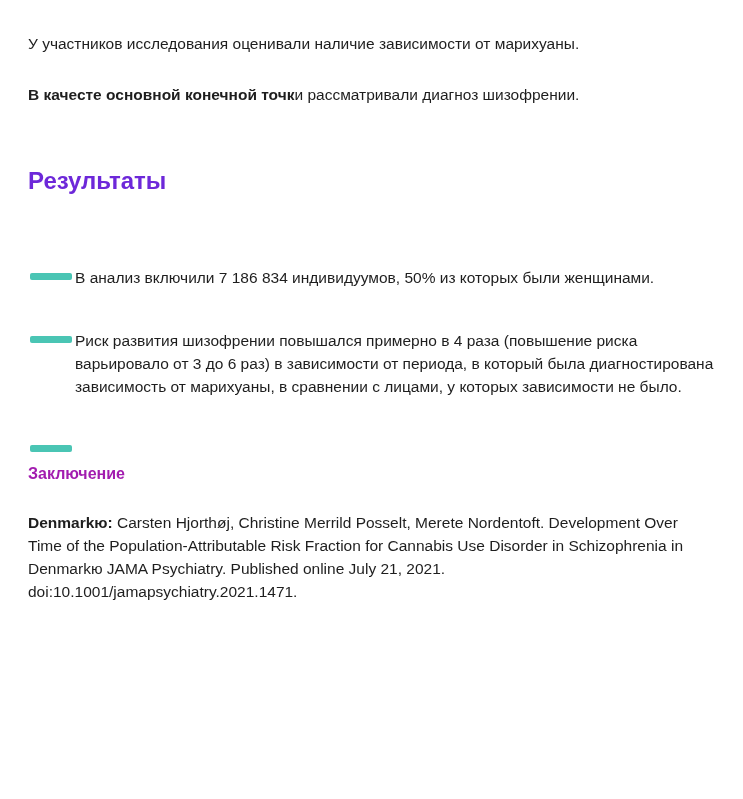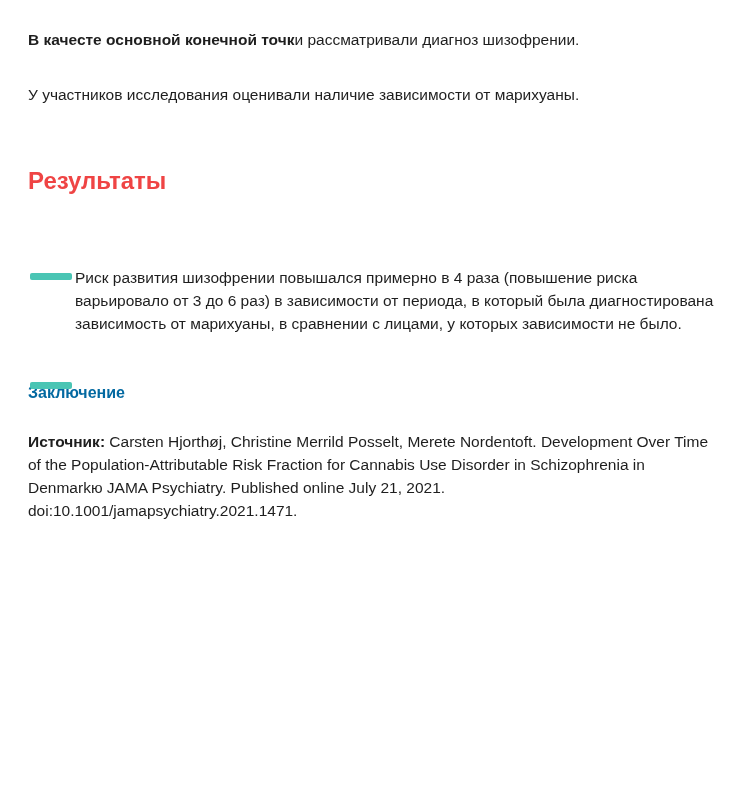--- a/index.html
+++ b/index.html
@@ -29,21 +29,21 @@
   .p1 { margin-top: 25px; }
   .p2 { margin-top: 32px; }
   .p3 { margin-top: 28px; }
   b, .bold { font-weight: bold; }
 
   h2.results-heading {
     font-size: 24px;
     line-height: 30px;
     font-weight: bold;
     margin: 60px 0 0 0;
-    color: #ef4444;
+    color: #6d28d9;
   }
 
   ul.bullet-list {
     list-style: none;
     margin: 70px 0 0 0;
     padding: 0;
   }
   ul.bullet-list li {
     position: relative;
     padding-left: 47px;
@@ -59,50 +59,54 @@
     top: 7px;
     width: 42px;
     height: 7px;
     border-radius: 2px;
   }
 
   h3.conclusion-heading {
     font-size: 16px;
     line-height: 20px;
     font-weight: bold;
-    margin: 48px 0 0 0;
-    color: #0369a1;
+    margin: 66px 0 0 0;
+    color: #a21caf;
   }
   .conclusion-text {
     margin-top: 32px;
   }
   .source-para {
     margin-top: 27px;
   }
 </style>
 </head>
 <body style="color: rgb(30, 30, 30); background: rgb(255, 255, 255);">
 
 <div class="page">
 
 
+  <p class="para p2">У участников исследования оценивали наличие зависимости от марихуаны.</p>
+
   <p class="para p3"><span class="bold">В качесте основной конечной точк</span><span>и рассматривали диагноз шизофрении.</span></p>
-
-  <p class="para p2">У участников исследования оценивали наличие зависимости от марихуаны.</p>
 
   <h2 class="results-heading">Результаты</h2>
 
   <ul class="bullet-list">
+    <li>
+      <span class="dash" style="background: rgb(74, 197, 180);"></span>
+      <span>В анализ включили 7 186 834 индивидуумов, 50% из которых были женщинами.</span>
+    </li>
     <li>
       <span class="dash" style="background: rgb(74, 197, 180);"></span>
       <span>Риск развития шизофрении повышался примерно в 4 раза (повышение риска варьировало от 3 до 6 раз) в зависимости от периода, в который была диагностирована зависимость от марихуаны, в сравнении с лицами, у которых зависимости не было.</span>
     </li>
     <li>
       <span class="dash" style="background: rgb(74, 197, 180);"></span>
     </li>
   </ul>
 
   <h3 class="conclusion-heading">Заключение</h3>
 
 
-  <p class="para source-para"><span class="bold">Источник:</span><span> Carsten Hjorthøj, Christine Merrild Posselt, Merete Nordentoft. Development Over Time of the Population-Attributable Risk Fraction for Cannabis Use Disorder in Schizophrenia in Denmarkю JAMA Psychiatry. Published online July 21, 2021. doi:10.1001/jamapsychiatry.2021.1471.</span></p>
+  <p class="para source-para"><span class="bold">Denmarkю:</span><span> Carsten Hjorthøj, Christine Merrild Posselt, Merete Nordentoft. Development Over Time of the Population-Attributable Risk Fraction for Cannabis Use Disorder in Schizophrenia in Denmarkю JAMA Psychiatry. Published online July 21, 2021. doi:10.1001/jamapsychiatry.2021.1471.</span></p>
 
 </div>
 
 </body></html>

